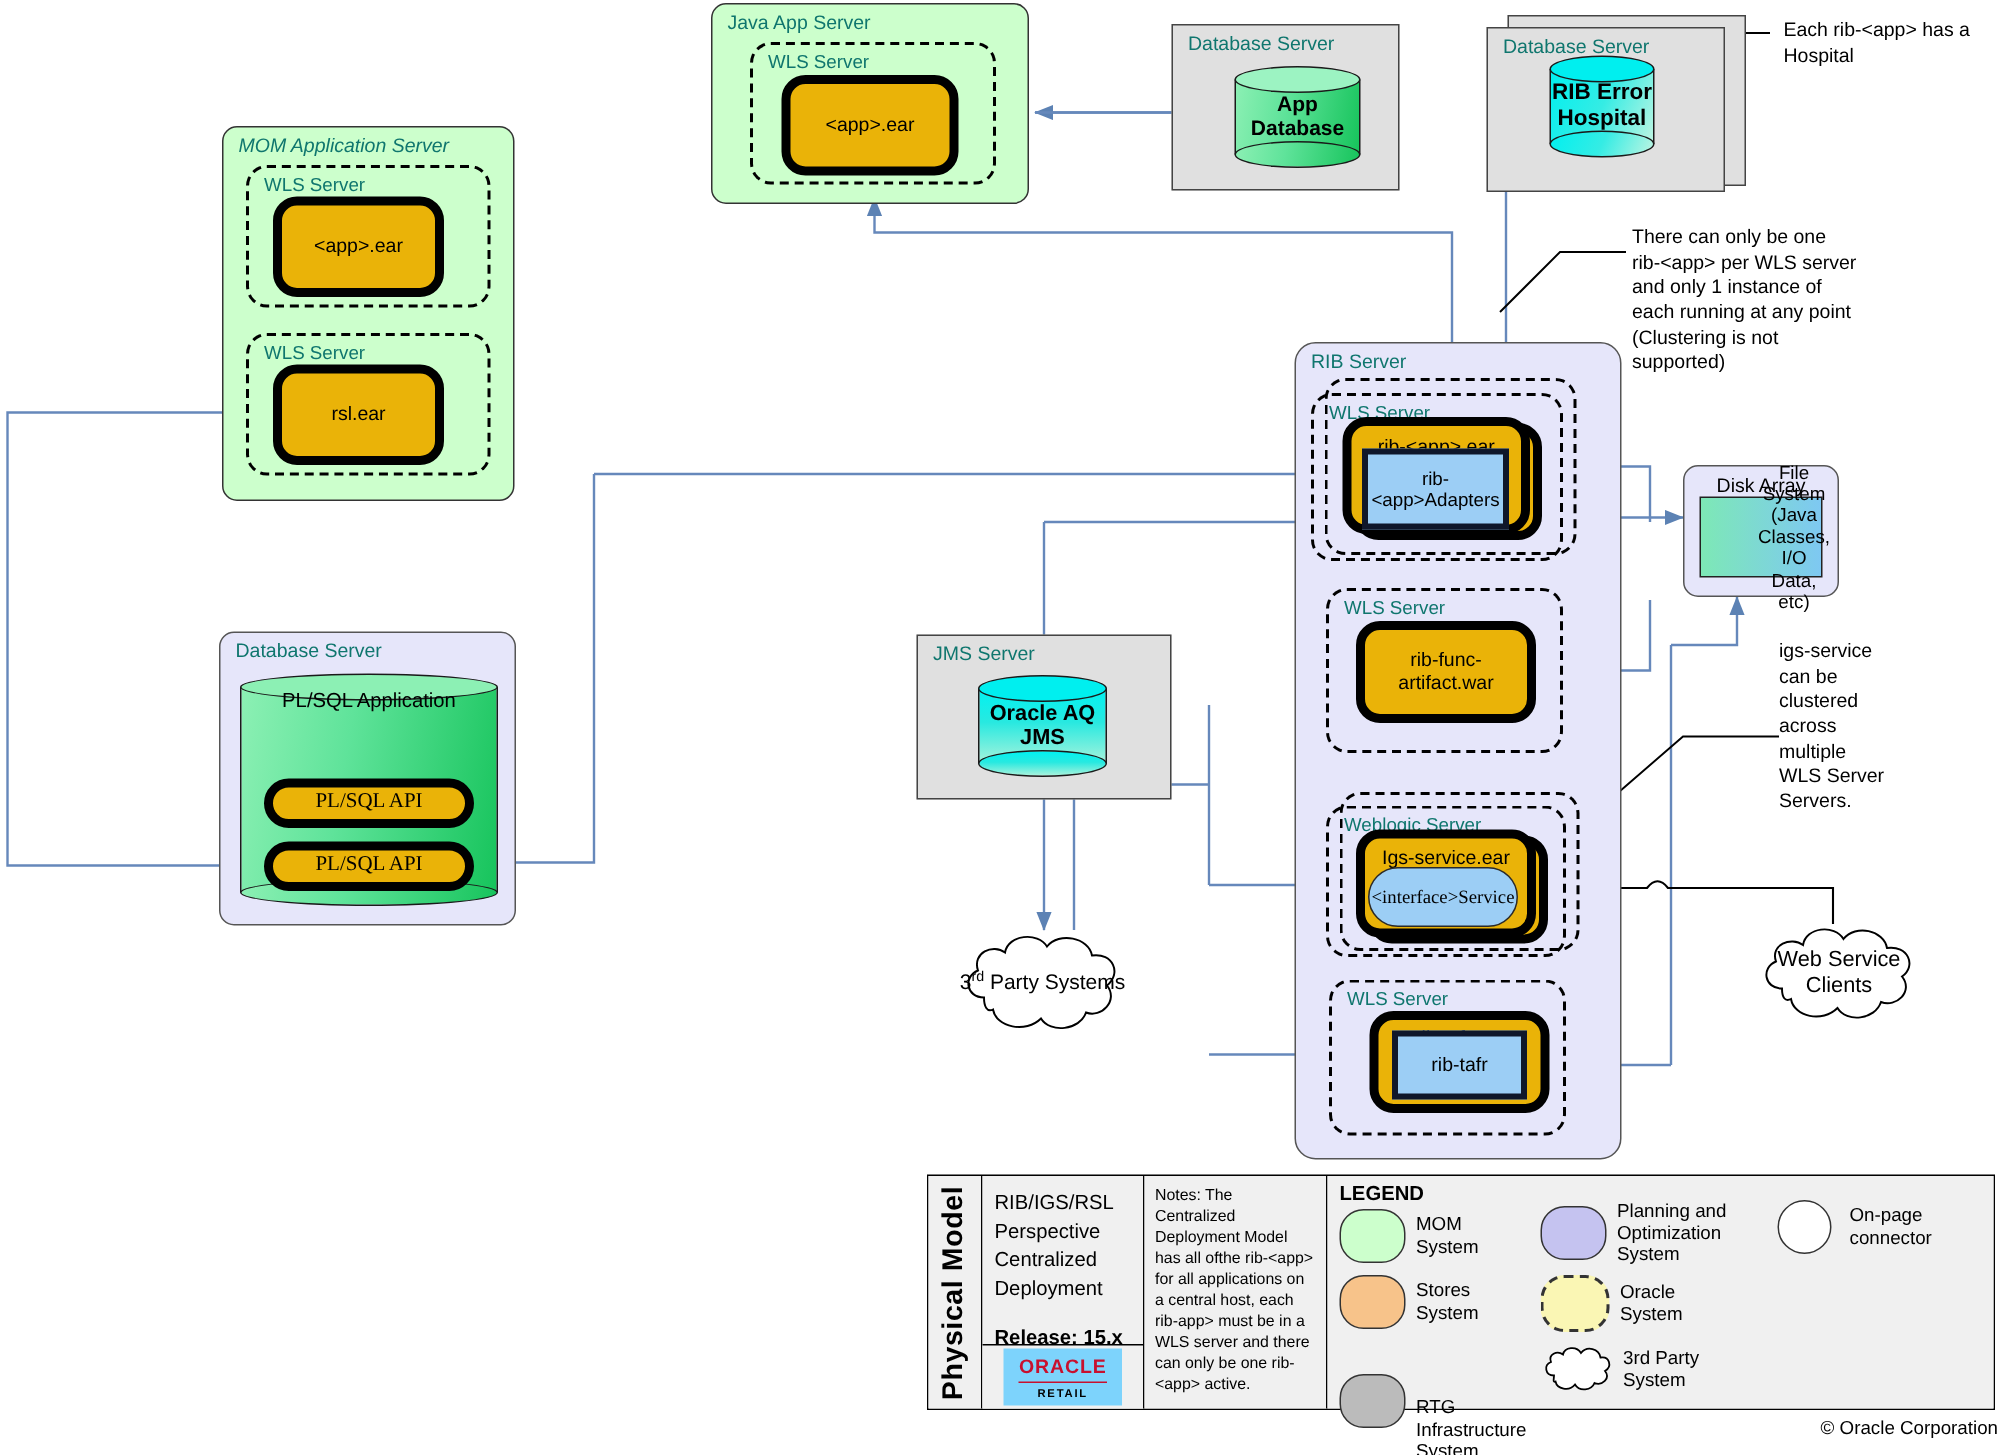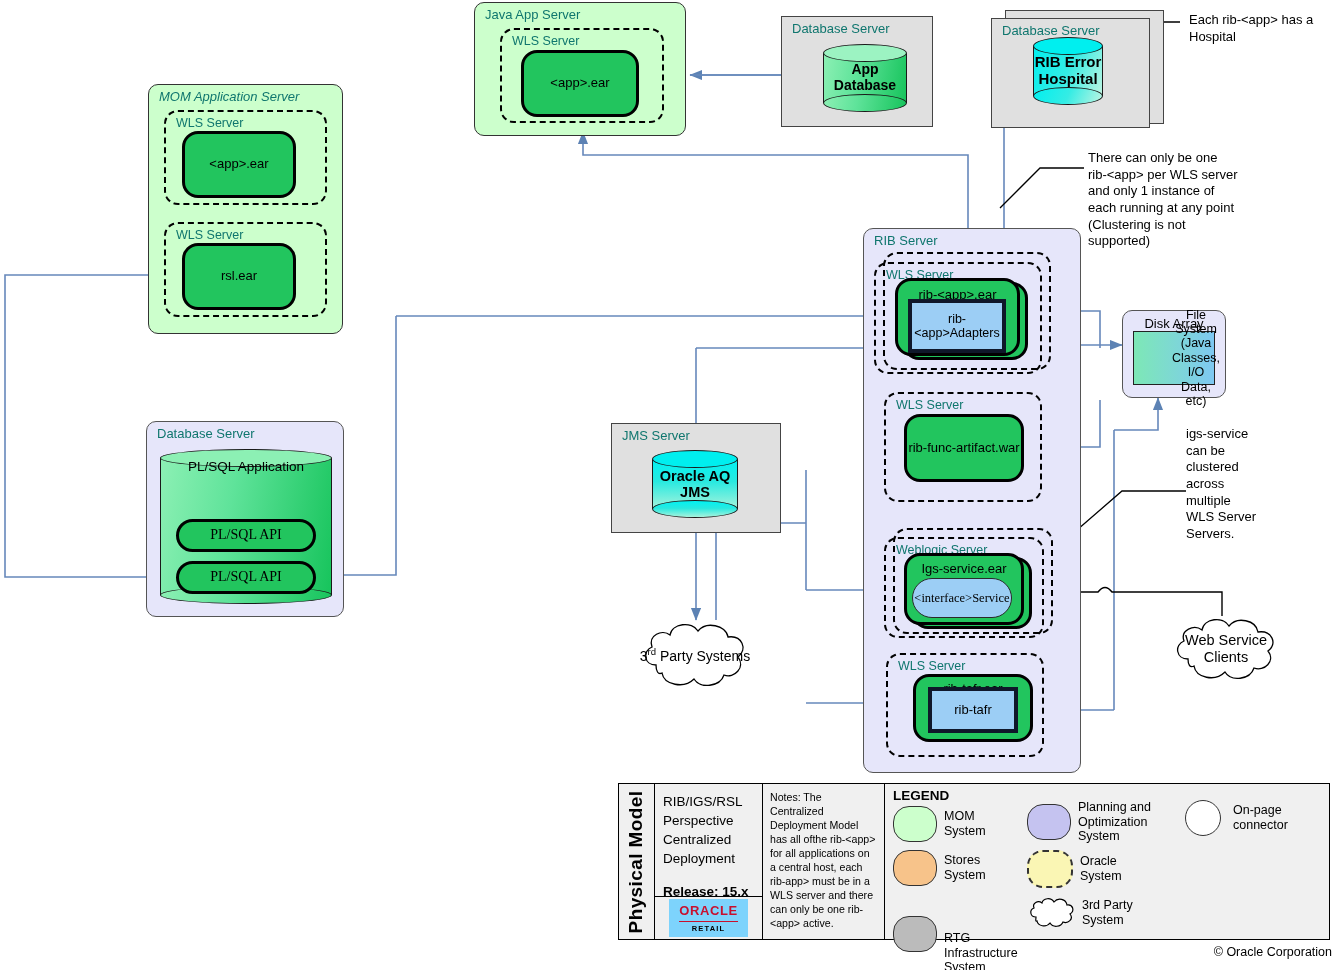--- a/index.html
+++ b/index.html
@@ -9,21 +9,21 @@
        color:#000;font-size:13px;}
   #canvas{position:absolute;left:0;top:0;width:1344px;height:970px;}
   .svgwires{position:absolute;left:0;top:0;width:1344px;height:970px;pointer-events:none;}
   .node{position:absolute;box-sizing:border-box;}
 
   
   .green-box{background:#CCFFCC;border:1px solid #333;border-radius:10px;}
   .lav-box{background:#E6E6FA;border:1px solid #555;border-radius:10px;}
   .gray-box{background:#E0E0E0;border:1px solid #444;}
   .dash-box{border:2px dashed #000;border-radius:14px;background:transparent;}
-  .gray-round{background:#22c55e;border:3px solid #000000;border-radius:16px;}
+  .gray-round{background:#eab308;border:6px solid #000000;border-radius:16px;}
   .blue-rect{background:#9CCEF5;border:4px solid #0f172a;}
   .blue-round{background:#9CCEF5;border:1px solid #2a2a2a;border-radius:40px;}
 
   .ctitle{position:absolute;left:10px;top:4px;font-size:13px;color:#0f766e;white-space:nowrap;}
   .ctr{position:absolute;left:0;right:0;text-align:center;}
   .mid{display:flex;align-items:center;justify-content:center;height:100%;
        text-align:center;line-height:1.15;}
 
   
   .cyl{position:absolute;}
@@ -203,21 +203,21 @@
 <div class="node gray-box" style="left:611px;top:423px;width:170px;height:110px;">
   <div class="ctitle">JMS Server</div>
 </div>
 <div class="cyl" style="left:652px;top:450px;width:86px;height:68px;">
   <div class="body c-grad"></div>
   <div class="top" style="background:#00EFEF;"></div>
   <div class="bot c-grad"></div>
   <div class="lab" style="font-size:14.5px;">Oracle AQ JMS</div>
 </div>
 
-<div class="node lav-box" style="left:863px;top:228px;width:218px;height:545px;">
+<div class="node lav-box" style="left:863px;top:228px;width:218px;height:545px;border-radius:14px;">
   <div class="ctitle">RIB Server</div>
 </div>
 
 <div class="node dash-box" style="left:883px;top:252px;width:168px;height:118px;"></div>
 <div class="node dash-box" style="left:874px;top:262px;width:168px;height:112px;">
   <div class="ctitle" style="font-size:12.5px;">WLS Server</div>
 </div>
 <div class="node gray-round" style="left:903px;top:282px;width:125px;height:78px;"></div>
 <div class="node gray-round" style="left:895px;top:278px;width:125px;height:78px;">
   <div class="ctr" style="top:6px;font-size:13px;">rib-&lt;app&gt;.ear</div>

